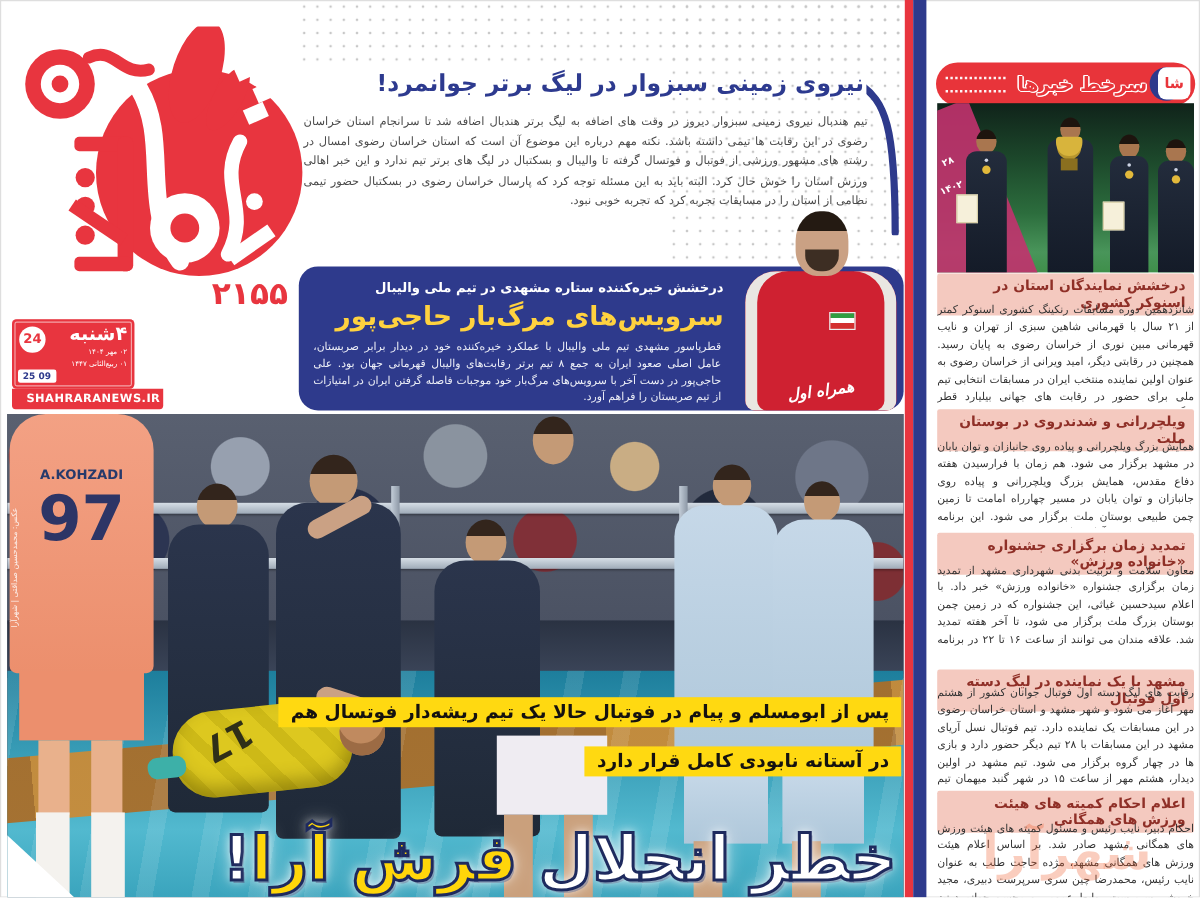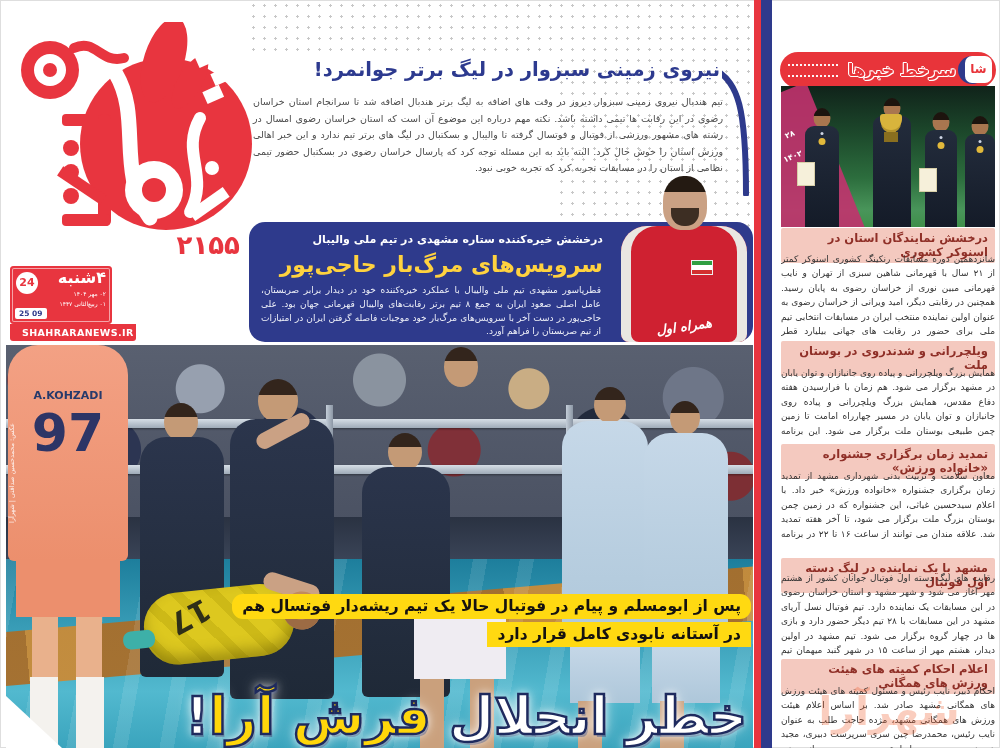--- a/index.html
+++ b/index.html
@@ -276,21 +276,21 @@
     <div class="abs" id="gk">
       <div class="abs" id="gk-body"></div>
       <div class="abs" id="gk-num">17</div>
       <div class="abs" id="gk-arm"></div>
       <div class="abs" id="gk-head"></div>
       <div class="abs" id="gk-shoe"></div>
     </div>
 
     <div class="abs" id="photo-credit">عکس: محمدحسین صداقتی | شهرآرا</div>
 
-    <div class="ystrip" style="top:249px;border-radius:11px;">پس از ابومسلم و پیام در فوتبال حالا یک تیم ریشه‌دار فوتسال هم</div>
+    <div class="ystrip" style="top:236px;">پس از ابومسلم و پیام در فوتبال حالا یک تیم ریشه‌دار فوتسال هم</div>
     <div class="ystrip" style="top:277px;">در آستانه نابودی کامل قرار دارد</div>
 
     <div class="abs" id="bighead">
       <span class="hw">خطر انحلال</span>
       <span> </span>
       <span class="hy">فرش آرا</span><span class="hw">!</span>
     </div>
 
     <div class="abs" id="corner-notch"></div>
   </div>

